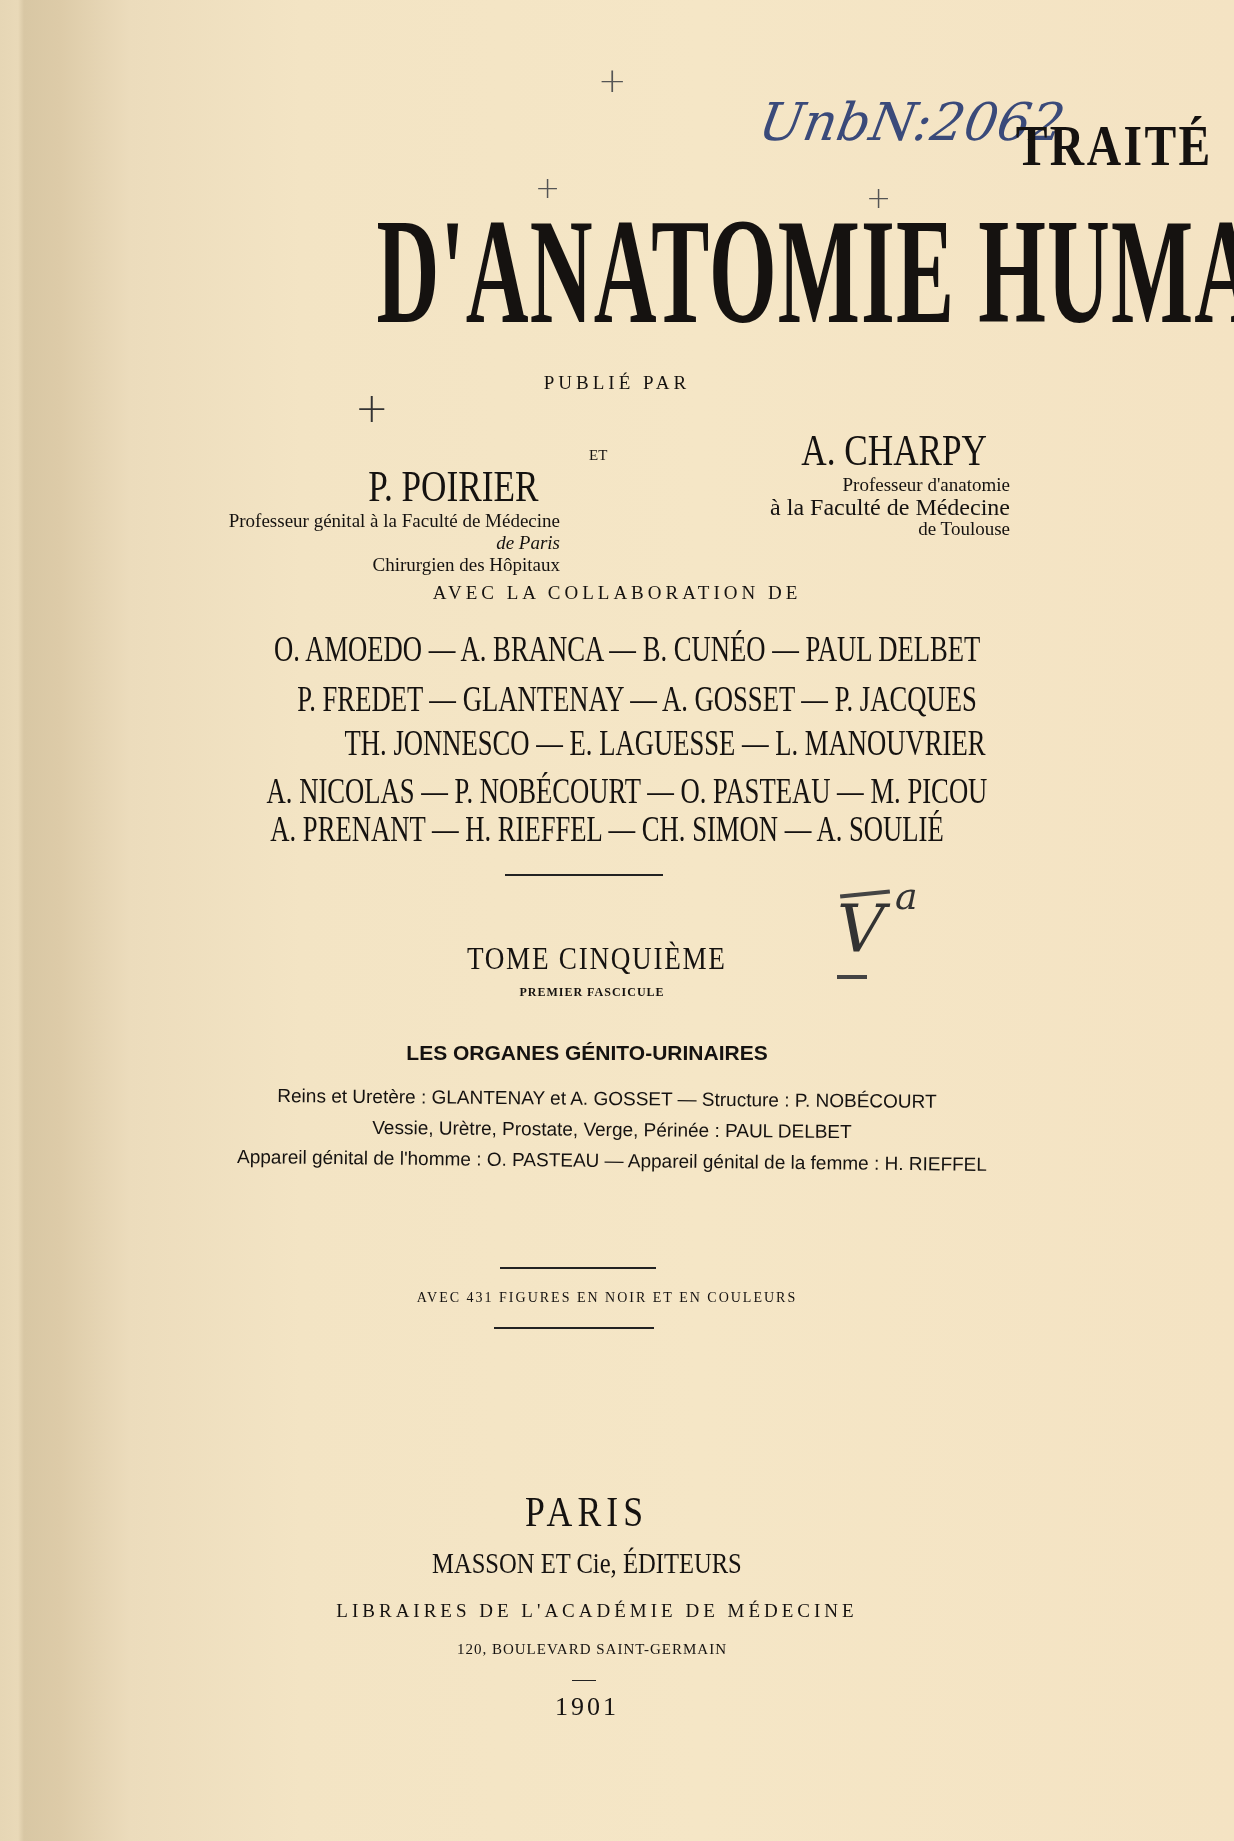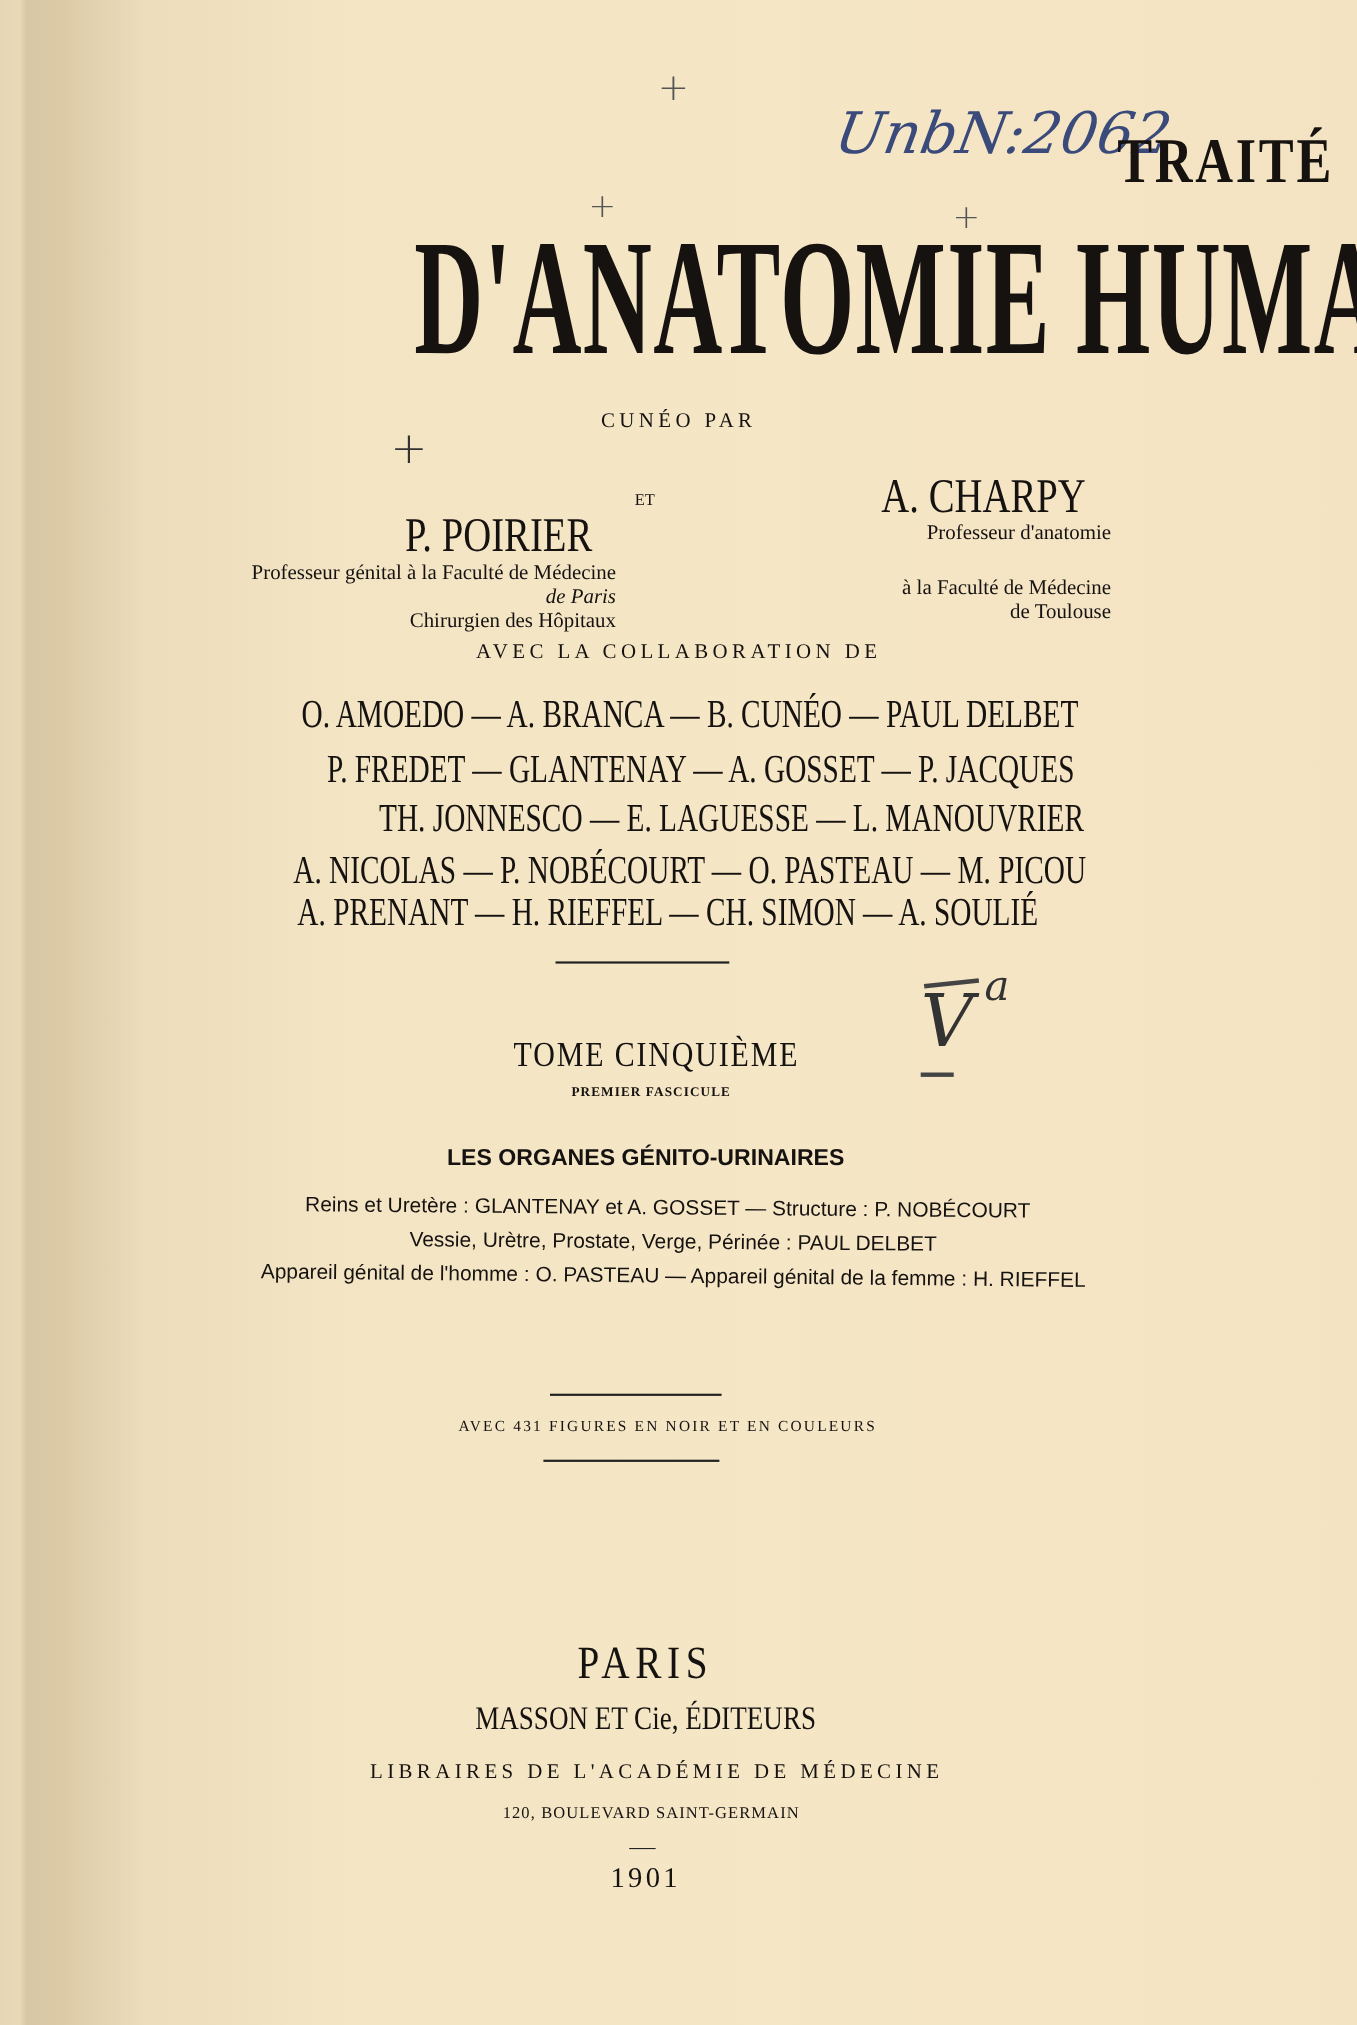--- a/index.html
+++ b/index.html
@@ -26,34 +26,34 @@
 
 <div class="hand" style="left:760px;top:92px;font-size:52px;transform:skewX(-10deg);">UnbN:2062</div>
 
 <div class="blk" style="top:112px;text-align:right;">
   <span class="cond" style="font-size:58px;font-weight:bold;letter-spacing:3px;transform:scaleX(.82);">TRAITÉ</span>
 </div>
 <div class="blk" style="top:196px;">
   <span class="cond" style="font-size:150px;font-weight:bold;letter-spacing:2px;transform:scale(.58,1);line-height:150px;">D'ANATOMIE HUMAINE</span>
 </div>
 
-<div class="blk sc" style="top:372px;font-size:19px;">CUNÉO PAR</div>
+<div class="blk sc" style="top:372px;font-size:19px;">PUBLIÉ PAR</div>
 
 <div style="position:absolute;left:120px;width:440px;top:425px;text-align:right;margin-top:36px;">
   <div><span class="cond" style="font-size:44px;transform:scaleX(.8);">P. POIRIER</span></div>
   <div style="font-size:19px;line-height:22px;margin-top:-2px;">Professeur génital à la Faculté de Médecine</div>
   <div style="font-size:19px;line-height:22px;font-style:italic;">de Paris</div>
   <div style="font-size:19px;line-height:22px;">Chirurgien des Hôpitaux</div>
 </div>
-<div style="position:absolute;left:577px;top:447px;font-size:15px;">ET</div>
+<div style="position:absolute;left:589px;top:447px;font-size:15px;">ET</div>
 
 <div style="position:absolute;left:680px;width:330px;top:425px;text-align:right;">
   <div><span class="cond" style="font-size:44px;transform:scaleX(.8);">A. CHARPY</span></div>
   <div style="font-size:19px;line-height:22px;margin-top:-2px;">Professeur d'anatomie</div>
-  <div style="font-size:19px;line-height:22px;margin-top:28px;">à la Faculté de Médecine</div>
+  <div style="font-size:24px;line-height:22px;">à la Faculté de Médecine</div>
   <div style="font-size:19px;line-height:22px;">de Toulouse</div>
 </div>
 
 <div class="blk sc" style="top:582px;font-size:19px;">AVEC LA COLLABORATION DE</div>
 <div class="blk" style="top:628px;left:10px;"><span class="cond" style="font-size:36px;transform:scaleX(.74);">O. AMOEDO — A. BRANCA — B. CUNÉO — PAUL DELBET</span></div>
 <div class="blk" style="top:678px;left:20px;"><span class="cond" style="font-size:36px;transform:scaleX(.74);">P. FREDET — GLANTENAY — A. GOSSET — P. JACQUES</span></div>
 <div class="blk" style="top:722px;left:0px;padding-left:48px;"><span class="cond" style="font-size:36px;transform:scaleX(.74);">TH. JONNESCO — E. LAGUESSE — L. MANOUVRIER</span></div>
 <div class="blk" style="top:770px;left:10px;"><span class="cond" style="font-size:36px;transform:scaleX(.74);">A. NICOLAS — P. NOBÉCOURT — O. PASTEAU — M. PICOU</span></div>
 <div class="blk" style="top:808px;left:-10px;"><span class="cond" style="font-size:36px;transform:scaleX(.74);">A. PRENANT — H. RIEFFEL — CH. SIMON — A. SOULIÉ</span></div>
 

